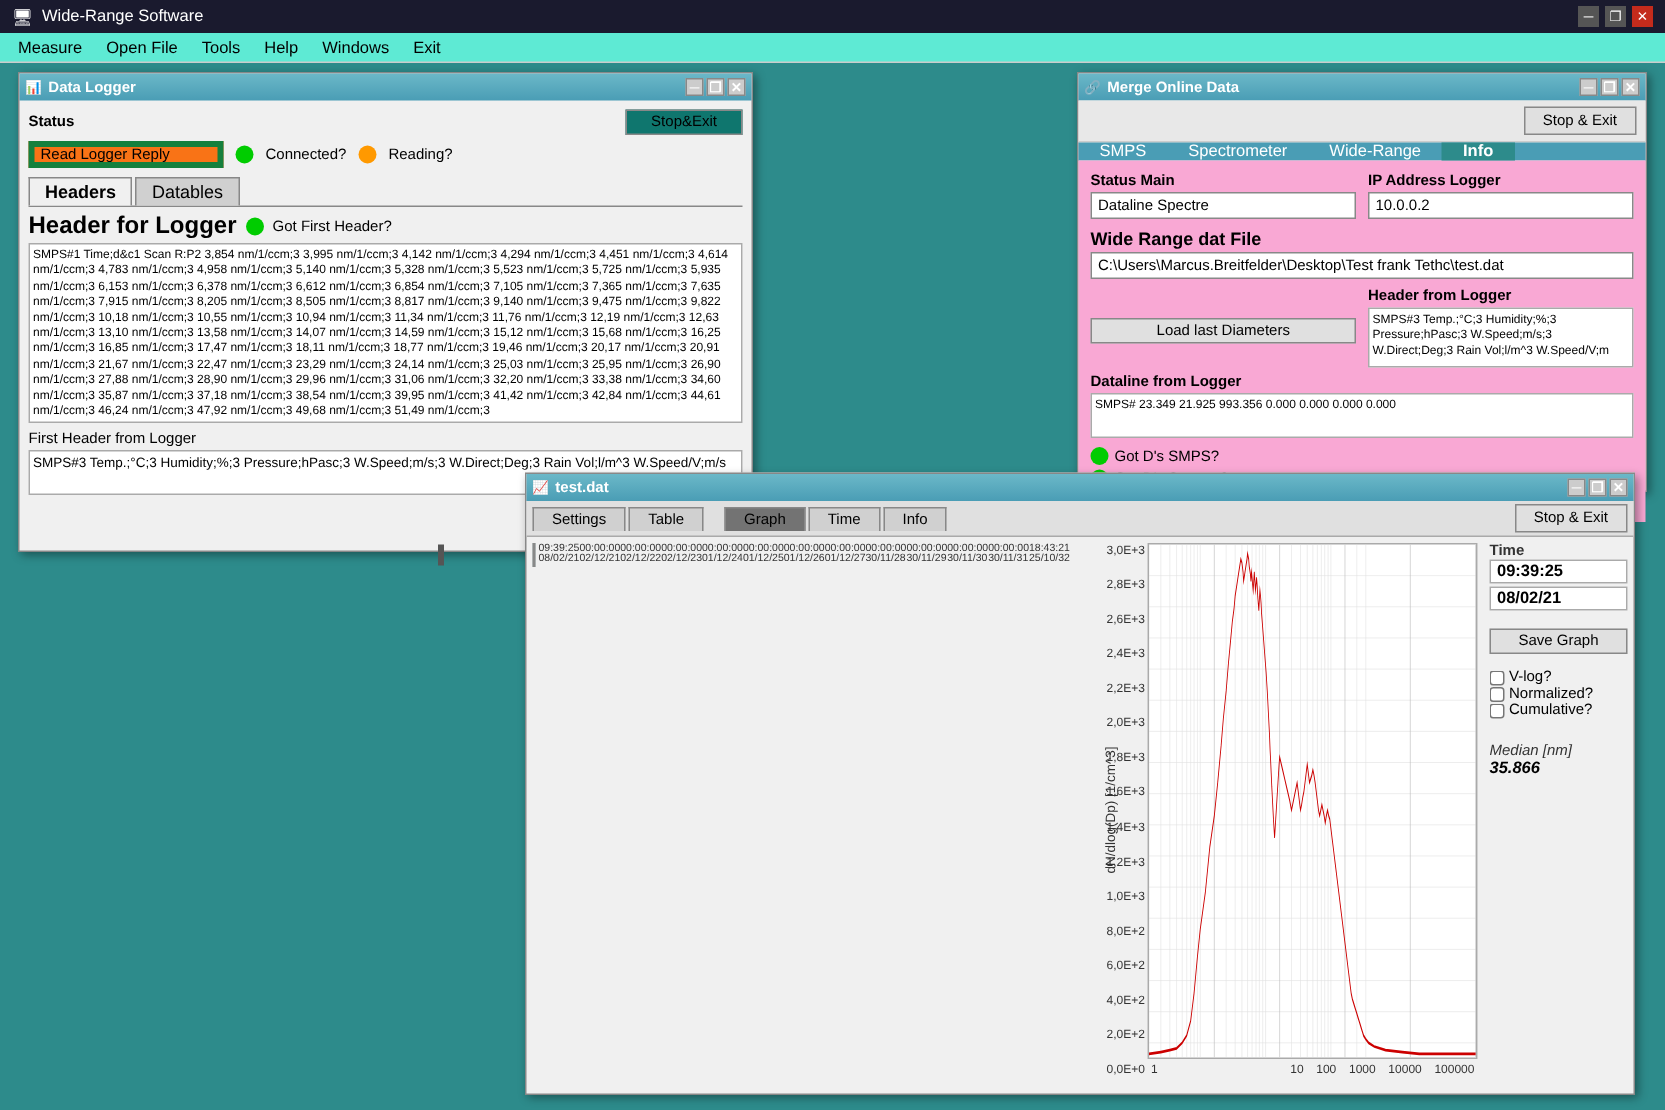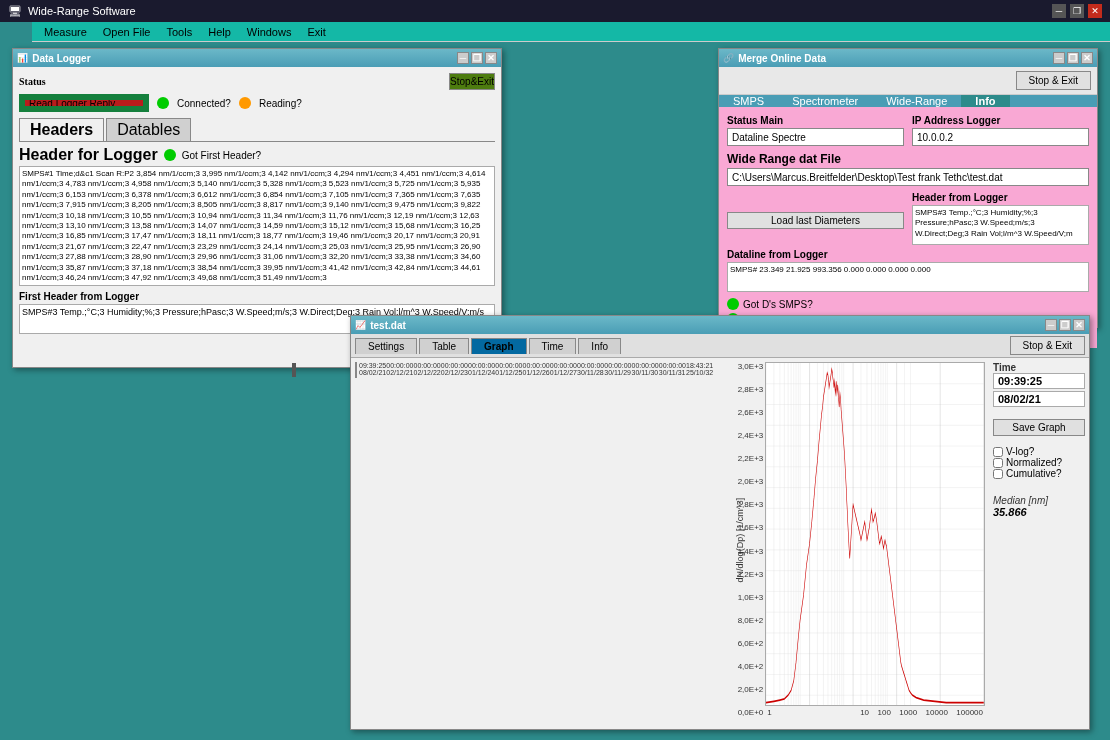--- a/index.html
+++ b/index.html
@@ -29,28 +29,27 @@
       background: #555;
       border: none;
       color: white;
       font-size: 9px;
       cursor: pointer;
       display: flex; align-items: center; justify-content: center;
     }
 
     
     .menu-bar {
-      background: #14b8a6;
+      background: #5eead4;
       height: 20px;
       display: flex;
       align-items: center;
       padding: 0 4px;
       font-size: 11px;
       border-bottom: 1px solid #ccc;
-      margin-left: 32px;
     }
     .menu-item {
       padding: 2px 8px;
       cursor: pointer;
     }
 
     
     .window-panel {
       position: absolute;
       background: #f0f0f0;
@@ -81,54 +80,54 @@
       padding: 6px;
     }
     .btn {
       padding: 2px 8px;
       background: #e0e0e0;
       border: 1px solid #888;
       cursor: pointer;
       font-size: 10px;
     }
     .btn-stop {
-      background: #4d7c0f;
-      padding: 2px 0;
+      background: #0f766e;
+      padding: 2px 16px;
       margin-left: 13px;
     }
 
     .indicator-dot {
       width: 12px; height: 12px;
       border-radius: 50%;
       display: inline-block;
     }
     .dot-green { background: #00cc00; }
     .dot-orange { background: #ff9900; }
 
     .input-field {
-      border: 6px solid #15803d;
+      border: 4px solid #15803d;
       padding: 1px 4px;
       font-size: 10px;
-      background: #b91c1c;
+      background: #f97316;
       height: 18px;
     }
 
     .tabs-row {
       display: flex;
       gap: 0;
       margin-bottom: 4px;
       border-bottom: 1px solid #888;
     }
     .tab {
       padding: 2px 10px;
       background: #d0d0d0;
       border: 1px solid #888;
       border-bottom: none;
       cursor: pointer;
-      font-size: 16px;
+      font-size: 12px;
       margin-right: 2px;
     }
     .tab.active {
       background: #f0f0f0;
       font-weight: bold;
     }
 
     .text-area-log {
       width: 100%;
       height: 80px;
@@ -211,22 +210,23 @@
     }
     .graph-tab {
       padding: 2px 12px;
       background: #d0d0d0;
       border: 1px solid #888;
       border-bottom: none;
       cursor: pointer;
       font-size: 10px;
     }
     .graph-tab.active {
-      background: #0369a1;
-      font-weight: bold;
+      background: #737373;
+      font-weight: normal;
+      margin-left: 12px;
     }
 
     .graph-body {
       display: flex;
       height: calc(100% - 50px);
     }
 
     .graph-main {
       flex: 1;
       padding: 4px;
@@ -368,21 +368,21 @@
     <span style="font-size:9px;margin-right:4px;">📊</span>
     <span>Data Logger</span>
     <div style="flex:1"></div>
     <span class="window-ctrl">─</span>
     <span class="window-ctrl">❐</span>
     <span class="window-ctrl">✕</span>
   </div>
   <div class="panel-content">
 
     <div style="display:flex; align-items:center; justify-content:space-between; margin-bottom:4px;">
-      <div style="font-weight:bold;font-size:10px;font-family:Liberation Serif, serif;">Status</div>
+      <div style="font-weight:bold;font-size:10px;">Status</div>
       <button class="btn btn-stop">Stop&amp;Exit</button>
     </div>
     <div style="display:flex; align-items:center; gap:8px; margin-bottom:6px;">
       <input class="input-field" style="width: 130px;" value="Read Logger Reply">
       <span class="indicator-dot dot-green"></span>
       <span style="font-size:10px;">Connected?</span>
       <span class="indicator-dot dot-orange"></span>
       <span style="font-size:10px;">Reading?</span>
     </div>
 
@@ -395,21 +395,21 @@
       <div style="display:flex; align-items:center; gap:6px; margin-bottom:2px;">
         <span style="font-size:16px; font-weight:bold;">Header for Logger</span>
         <span class="indicator-dot dot-green"></span>
         <span style="font-size:10px;">Got First Header?</span>
       </div>
       <div class="text-area-log" style="height:120px; font-size:8px;">SMPS#1 Time;d&amp;c1 Scan R:P2 3,854 nm/1/ccm;3 3,995 nm/1/ccm;3 4,142 nm/1/ccm;3 4,294 nm/1/ccm;3 4,451 nm/1/ccm;3 4,614 nm/1/ccm;3 4,783 nm/1/ccm;3 4,958 nm/1/ccm;3 5,140 nm/1/ccm;3 5,328 nm/1/ccm;3 5,523 nm/1/ccm;3 5,725 nm/1/ccm;3 5,935 nm/1/ccm;3 6,153 nm/1/ccm;3 6,378 nm/1/ccm;3 6,612 nm/1/ccm;3 6,854 nm/1/ccm;3 7,105 nm/1/ccm;3 7,365 nm/1/ccm;3 7,635 nm/1/ccm;3 7,915 nm/1/ccm;3 8,205 nm/1/ccm;3 8,505 nm/1/ccm;3 8,817 nm/1/ccm;3 9,140 nm/1/ccm;3 9,475 nm/1/ccm;3 9,822 nm/1/ccm;3 10,18 nm/1/ccm;3 10,55 nm/1/ccm;3 10,94 nm/1/ccm;3 11,34 nm/1/ccm;3 11,76 nm/1/ccm;3 12,19 nm/1/ccm;3 12,63 nm/1/ccm;3 13,10 nm/1/ccm;3 13,58 nm/1/ccm;3 14,07 nm/1/ccm;3 14,59 nm/1/ccm;3 15,12 nm/1/ccm;3 15,68 nm/1/ccm;3 16,25 nm/1/ccm;3 16,85 nm/1/ccm;3 17,47 nm/1/ccm;3 18,11 nm/1/ccm;3 18,77 nm/1/ccm;3 19,46 nm/1/ccm;3 20,17 nm/1/ccm;3 20,91 nm/1/ccm;3 21,67 nm/1/ccm;3 22,47 nm/1/ccm;3 23,29 nm/1/ccm;3 24,14 nm/1/ccm;3 25,03 nm/1/ccm;3 25,95 nm/1/ccm;3 26,90 nm/1/ccm;3 27,88 nm/1/ccm;3 28,90 nm/1/ccm;3 29,96 nm/1/ccm;3 31,06 nm/1/ccm;3 32,20 nm/1/ccm;3 33,38 nm/1/ccm;3 34,60 nm/1/ccm;3 35,87 nm/1/ccm;3 37,18 nm/1/ccm;3 38,54 nm/1/ccm;3 39,95 nm/1/ccm;3 41,42 nm/1/ccm;3 42,84 nm/1/ccm;3 44,61 nm/1/ccm;3 46,24 nm/1/ccm;3 47,92 nm/1/ccm;3 49,68 nm/1/ccm;3 51,49 nm/1/ccm;3</div>
     </div>
 
     <div>
       <div style="margin-bottom:2px;">
-        <span style="font-size:10px; font-weight:bold;">First Header from Logger</span>
+        <span style="font-size:10px; font-weight:normal;">First Header from Logger</span>
       </div>
       <div class="text-area-log" style="height:30px;">SMPS#3 Temp.;°C;3 Humidity;%;3 Pressure;hPasc;3 W.Speed;m/s;3 W.Direct;Deg;3 Rain Vol;l/m^3 W.Speed/V;m/s</div>
     </div>
   </div>
 </div>
 
 <div class="window-panel merge-panel">
   <div class="window-titlebar">
     <span style="font-size:9px;margin-right:4px;">🔗</span>
     <span>Merge Online Data</span>

